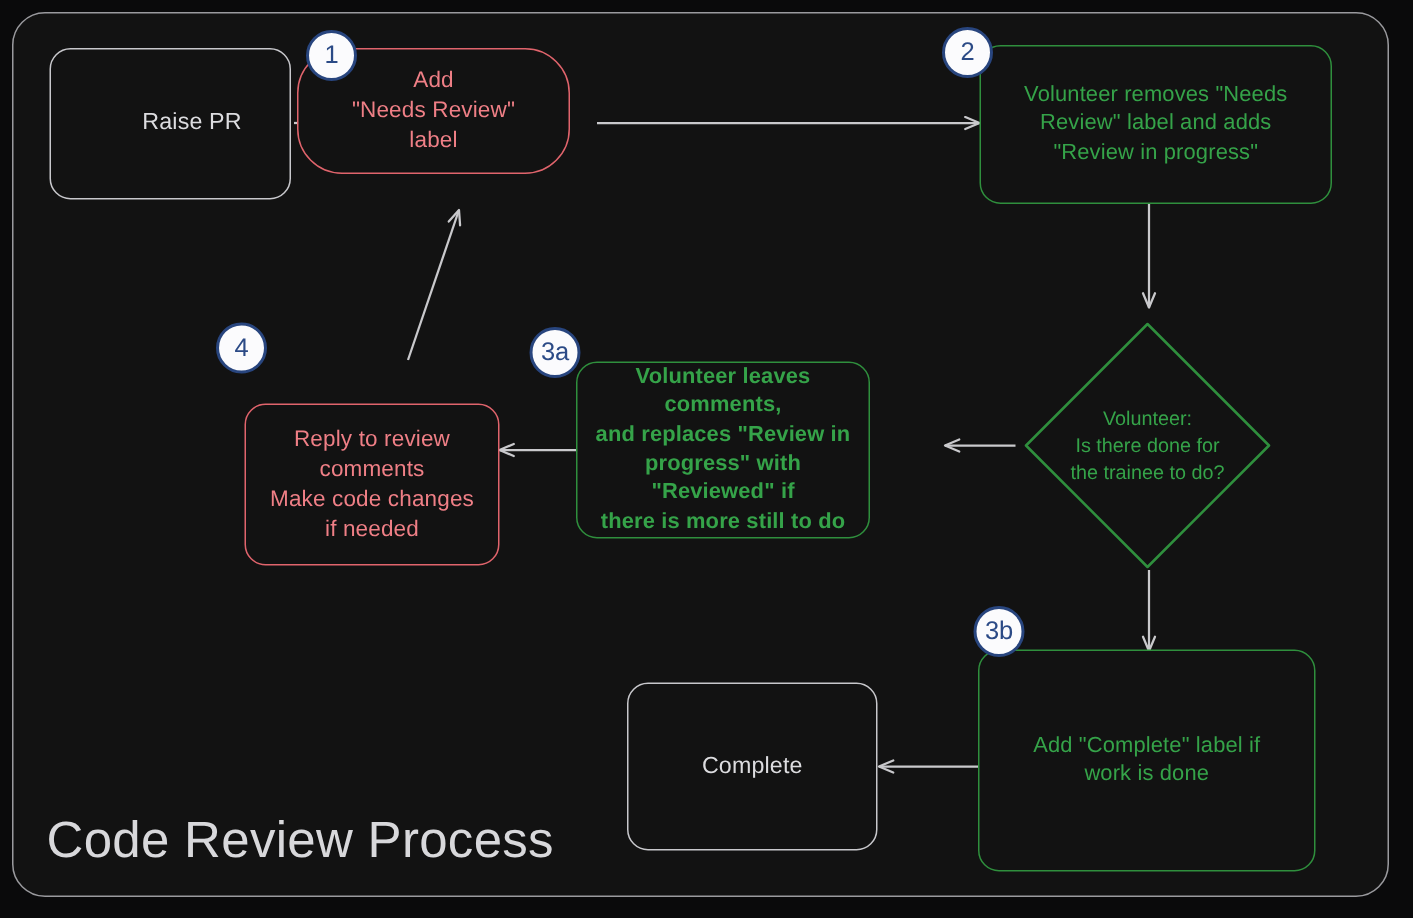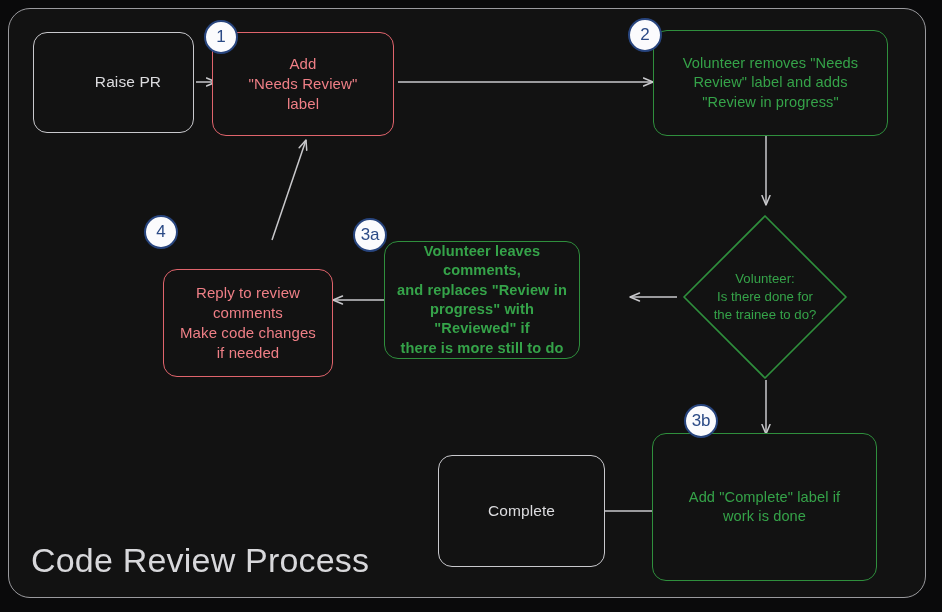--- a/index.html
+++ b/index.html
@@ -157,21 +157,21 @@
       <line x1="652" y1="511" x2="586" y2="511"></line>
 
       <line x1="272" y1="240" x2="306" y2="140"></line>
     </g>
   </svg>
 
   <div class="node neutral" id="n-raise-pr" style="left:33px; top:32px; width:161px; height:101px;padding-left:29px;">
     <span class="node-label">Raise PR</span>
   </div>
 
-  <div class="node red" id="n-add-needs-review" style="left:212px; top:32px; width:182px; height:104px;">
+  <div class="node red" id="n-add-needs-review" style="left:198px; top:32px; width:182px; height:84px;border-radius:30px;">
     <span class="node-label">Add
 "Needs Review"
 label</span>
   </div>
 
   <div class="node green" id="n-volunteer-removes" style="left:653px; top:30px; width:235px; height:106px;">
     <span class="node-label">Volunteer removes "Needs
 Review" label and adds
 "Review in progress"</span>
   </div>
@@ -197,29 +197,29 @@
 comments
 Make code changes
 if needed</span>
   </div>
 
   <div class="node green" id="n-add-complete" style="left:652px; top:433px; width:225px; height:148px;">
     <span class="node-label">Add "Complete" label if
 work is done</span>
   </div>
 
-  <div class="node neutral" id="n-complete" style="left:418px; top:455px; width:167px; height:112px;margin-left:20px;">
+  <div class="node neutral" id="n-complete" style="left:418px; top:455px; width:167px; height:112px;">
     <span class="node-label">Complete</span>
   </div>
 
   <div class="badge" style="left:204px; top:20px;">1</div>
 
   <div class="badge" style="left:628px; top:18px;">2</div>
 
   <div class="badge" style="left:353px; top:218px;">3a</div>
 
   <div class="badge" style="left:144px; top:215px;">4</div>
 
-  <div class="badge" style="left:649px; top:404px;margin-left:35px;">3b</div>
+  <div class="badge" style="left:649px; top:404px;">3b</div>
 
   <div id="title">Code Review Process</div>
 
 </div>
 
 </body></html>

